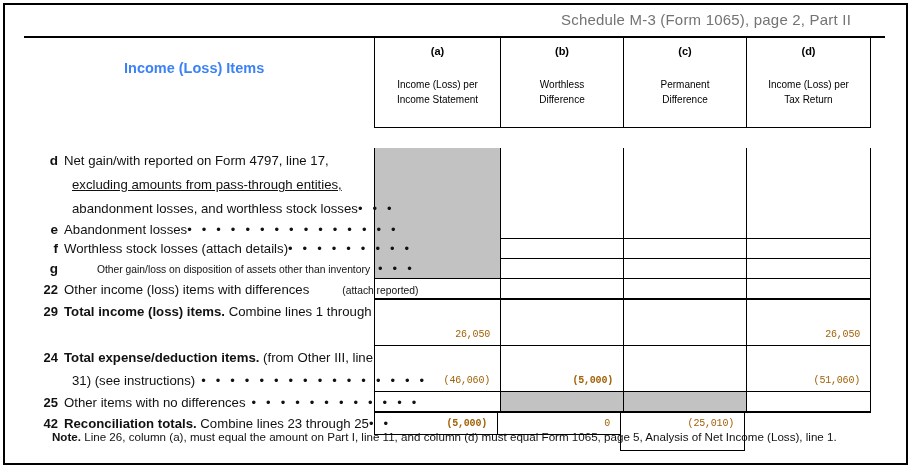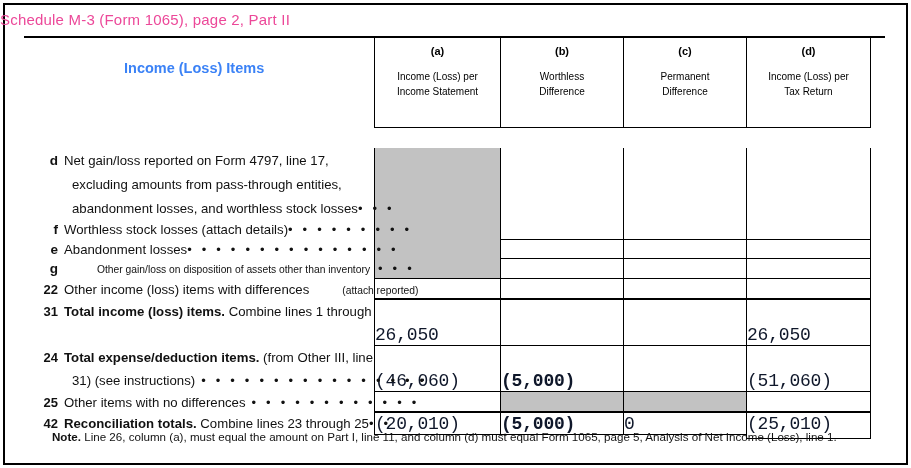--- a/index.html
+++ b/index.html
@@ -27,23 +27,23 @@
     border: 2px solid #000000;
     box-sizing: border-box;
   }
 
   
   .form-title {
     position: absolute;
     left: 0;
     top: 11px;
     width: 851px;
-    text-align: left;
+    text-align: right;
     font-size: 15px;
-    color: #ec4899;
+    color: #737373;
     letter-spacing: 0.2px;
     white-space: nowrap;
   }
 
   
   .header-rule {
     position: absolute;
     left: 24px;
     top: 36px;
     width: 861px;
@@ -81,21 +81,21 @@
   .colhead .cl {
     margin-top: 7px;
     font-size: 11px;
     font-weight: bold;
     color: #000000;
   }
   .colhead .cd {
     font-size: 10px;
     line-height: 15px;
     color: #000000;
-    margin-top: 12px;
+    margin-top: 20px;
     white-space: nowrap;
   }
 
   
   .grid {
     position: absolute;
     left: 24px;
     top: 148px;
     width: 847px;
   }
@@ -111,24 +111,25 @@
     box-sizing: border-box;
     font-size: 13.2px;
     color: #111111;
     padding-left: 8px;
     white-space: nowrap;
   }
   .cell {
     box-sizing: border-box;
     border-left: 1px solid #000000;
     border-bottom: 1px solid #000000;
+    text-align: right;
     padding-right: 10px;
     font-family: "Liberation Mono", monospace;
-    font-size: 18px;
-    color: #0f172a;
+    font-size: 10px;
+    color: #a16207;
     letter-spacing: -0.2px;
   }
   .cell.a { width: 126px; flex: 0 0 126px; }
   .cell.b { width: 123px; flex: 0 0 123px; }
   .cell.c { width: 123px; flex: 0 0 123px; }
   .cell.d { width: 125px; flex: 0 0 125px; border-right: 1px solid #000000; }
   .cell.nob { border-bottom: none; }
   .cell.shade { background: #c2c2c2; }
   .cell.thickbot { border-bottom: 2px solid #000000; }
 
@@ -202,52 +203,52 @@
       <div class="cd">Income (Loss) per</div>
       <div class="cd" style="margin-top:0">Tax Return</div>
     </div>
   </div>
 
   <div class="grid">
 
     <div class="row">
       <div class="lab" style="height:72px;padding-top:1px;">
         <div style="line-height:24px;">
-          <span class="ln alpha b">d</span><span>Net gain/loss reported on Form 4797, line 17,</span>
+          <span class="ln alpha b">d</span><span>Net gain/with reported on Form 4797, line 17,</span>
         </div>
-        <div class="indent" style="line-height:24px;">excluding amounts from pass-through entities,</div>
+        <div class="indent" style="line-height:24px;text-decoration:underline;">excluding amounts from pass-through entities,</div>
         <div class="indent" style="line-height:24px;"><span>abandonment losses, and worthless stock losses</span><span class="dots">• • •</span></div>
       </div>
       <div class="cell a shade nob" style="height:72px;"></div>
       <div class="cell b nob" style="height:72px;"></div>
       <div class="cell c nob" style="height:72px;"></div>
       <div class="cell d nob" style="height:72px;"></div>
     </div>
 
     <div class="row">
+      <div class="lab" style="height:19px;line-height:19px;">
+        <span class="ln alpha b">e</span><span>Abandonment losses</span><span class="dots">• • • • • • • • • • • • • • •</span>
+      </div>
+      <div class="cell a shade nob" style="height:19px;line-height:19px;"></div>
+      <div class="cell b" style="height:19px;line-height:19px;"></div>
+      <div class="cell c" style="height:19px;line-height:19px;"></div>
+      <div class="cell d" style="height:19px;line-height:19px;"></div>
+    </div>
+
+    <div class="row">
       <div class="lab" style="height:20px;line-height:20px;">
         <span class="ln alpha b">f</span><span>Worthless stock losses (attach details)</span><span class="dots">• • • • • • • • •</span>
       </div>
       <div class="cell a shade nob" style="height:20px;line-height:20px;"></div>
       <div class="cell b" style="height:20px;line-height:20px;"></div>
       <div class="cell c" style="height:20px;line-height:20px;"></div>
       <div class="cell d" style="height:20px;line-height:20px;"></div>
     </div>
 
     <div class="row">
-      <div class="lab" style="height:19px;line-height:19px;">
-        <span class="ln alpha b">e</span><span>Abandonment losses</span><span class="dots">• • • • • • • • • • • • • • •</span>
-      </div>
-      <div class="cell a shade nob" style="height:19px;line-height:19px;"></div>
-      <div class="cell b" style="height:19px;line-height:19px;"></div>
-      <div class="cell c" style="height:19px;line-height:19px;"></div>
-      <div class="cell d" style="height:19px;line-height:19px;"></div>
-    </div>
-
-    <div class="row">
       <div class="lab" style="height:20px;line-height:20px;">
         <span class="ln alpha b">g</span><span class="tiny">Other gain/loss on disposition of assets other than inventory</span><span class="dots" style="margin-left:8px;">• • •</span>
       </div>
       <div class="cell a shade" style="height:20px;line-height:20px;"></div>
       <div class="cell b" style="height:20px;line-height:20px;"></div>
       <div class="cell c" style="height:20px;line-height:20px;"></div>
       <div class="cell d" style="height:20px;line-height:20px;"></div>
     </div>
 
     <div class="row">
@@ -256,21 +257,21 @@
       </div>
       <div class="cell a thickbot" style="height:21px;line-height:21px;"></div>
       <div class="cell b thickbot" style="height:21px;line-height:21px;"></div>
       <div class="cell c thickbot" style="height:21px;line-height:21px;"></div>
       <div class="cell d thickbot" style="height:21px;line-height:21px;"></div>
     </div>
 
     <div class="row">
       <div class="lab" style="height:46px;">
         <div style="line-height:23px;">
-          <span class="ln b">31</span><span class="b">Total income (loss) items.</span><span> Combine lines 1 through</span>
+          <span class="ln b">29</span><span class="b">Total income (loss) items.</span><span> Combine lines 1 through</span>
         </div>
       </div>
       <div class="cell a" style="height:46px;line-height:70px;">26,050</div>
       <div class="cell b" style="height:46px;line-height:70px;"></div>
       <div class="cell c" style="height:46px;line-height:70px;"></div>
       <div class="cell d" style="height:46px;line-height:70px;">26,050</div>
     </div>
 
     <div class="row">
       <div class="lab" style="height:46px;">
@@ -292,24 +293,23 @@
       <div class="cell a thickbot" style="height:21px;line-height:21px;"></div>
       <div class="cell b shade thickbot" style="height:21px;line-height:21px;"></div>
       <div class="cell c shade thickbot" style="height:21px;line-height:21px;"></div>
       <div class="cell d thickbot" style="height:21px;line-height:21px;"></div>
     </div>
 
     <div class="row">
       <div class="lab" style="height:22px;line-height:22px;">
         <span class="ln b">42</span><span class="b">Reconciliation totals.</span><span> Combine lines 23 through 25</span><span class="dots">• •</span>
       </div>
-      <div class="cell a" style="height:22px;line-height:22px;">(20,010)</div>
       <div class="cell b" style="height:22px;line-height:22px;">(5,000)</div>
       <div class="cell c" style="height:22px;line-height:22px;">0</div>
-      <div class="cell d" style="height:26px;line-height:22px;">(25,010)</div>
+      <div class="cell d" style="height:38px;line-height:22px;">(25,010)</div>
     </div>
 
   </div>
 
   <div class="note">
     <span class="b">Note.</span><span> Line 26, column (a), must equal the amount on Part I, line 11, and column (d) must equal Form 1065, page 5, Analysis of Net Income (Loss), line 1.</span>
   </div>
 
 </div>
 

